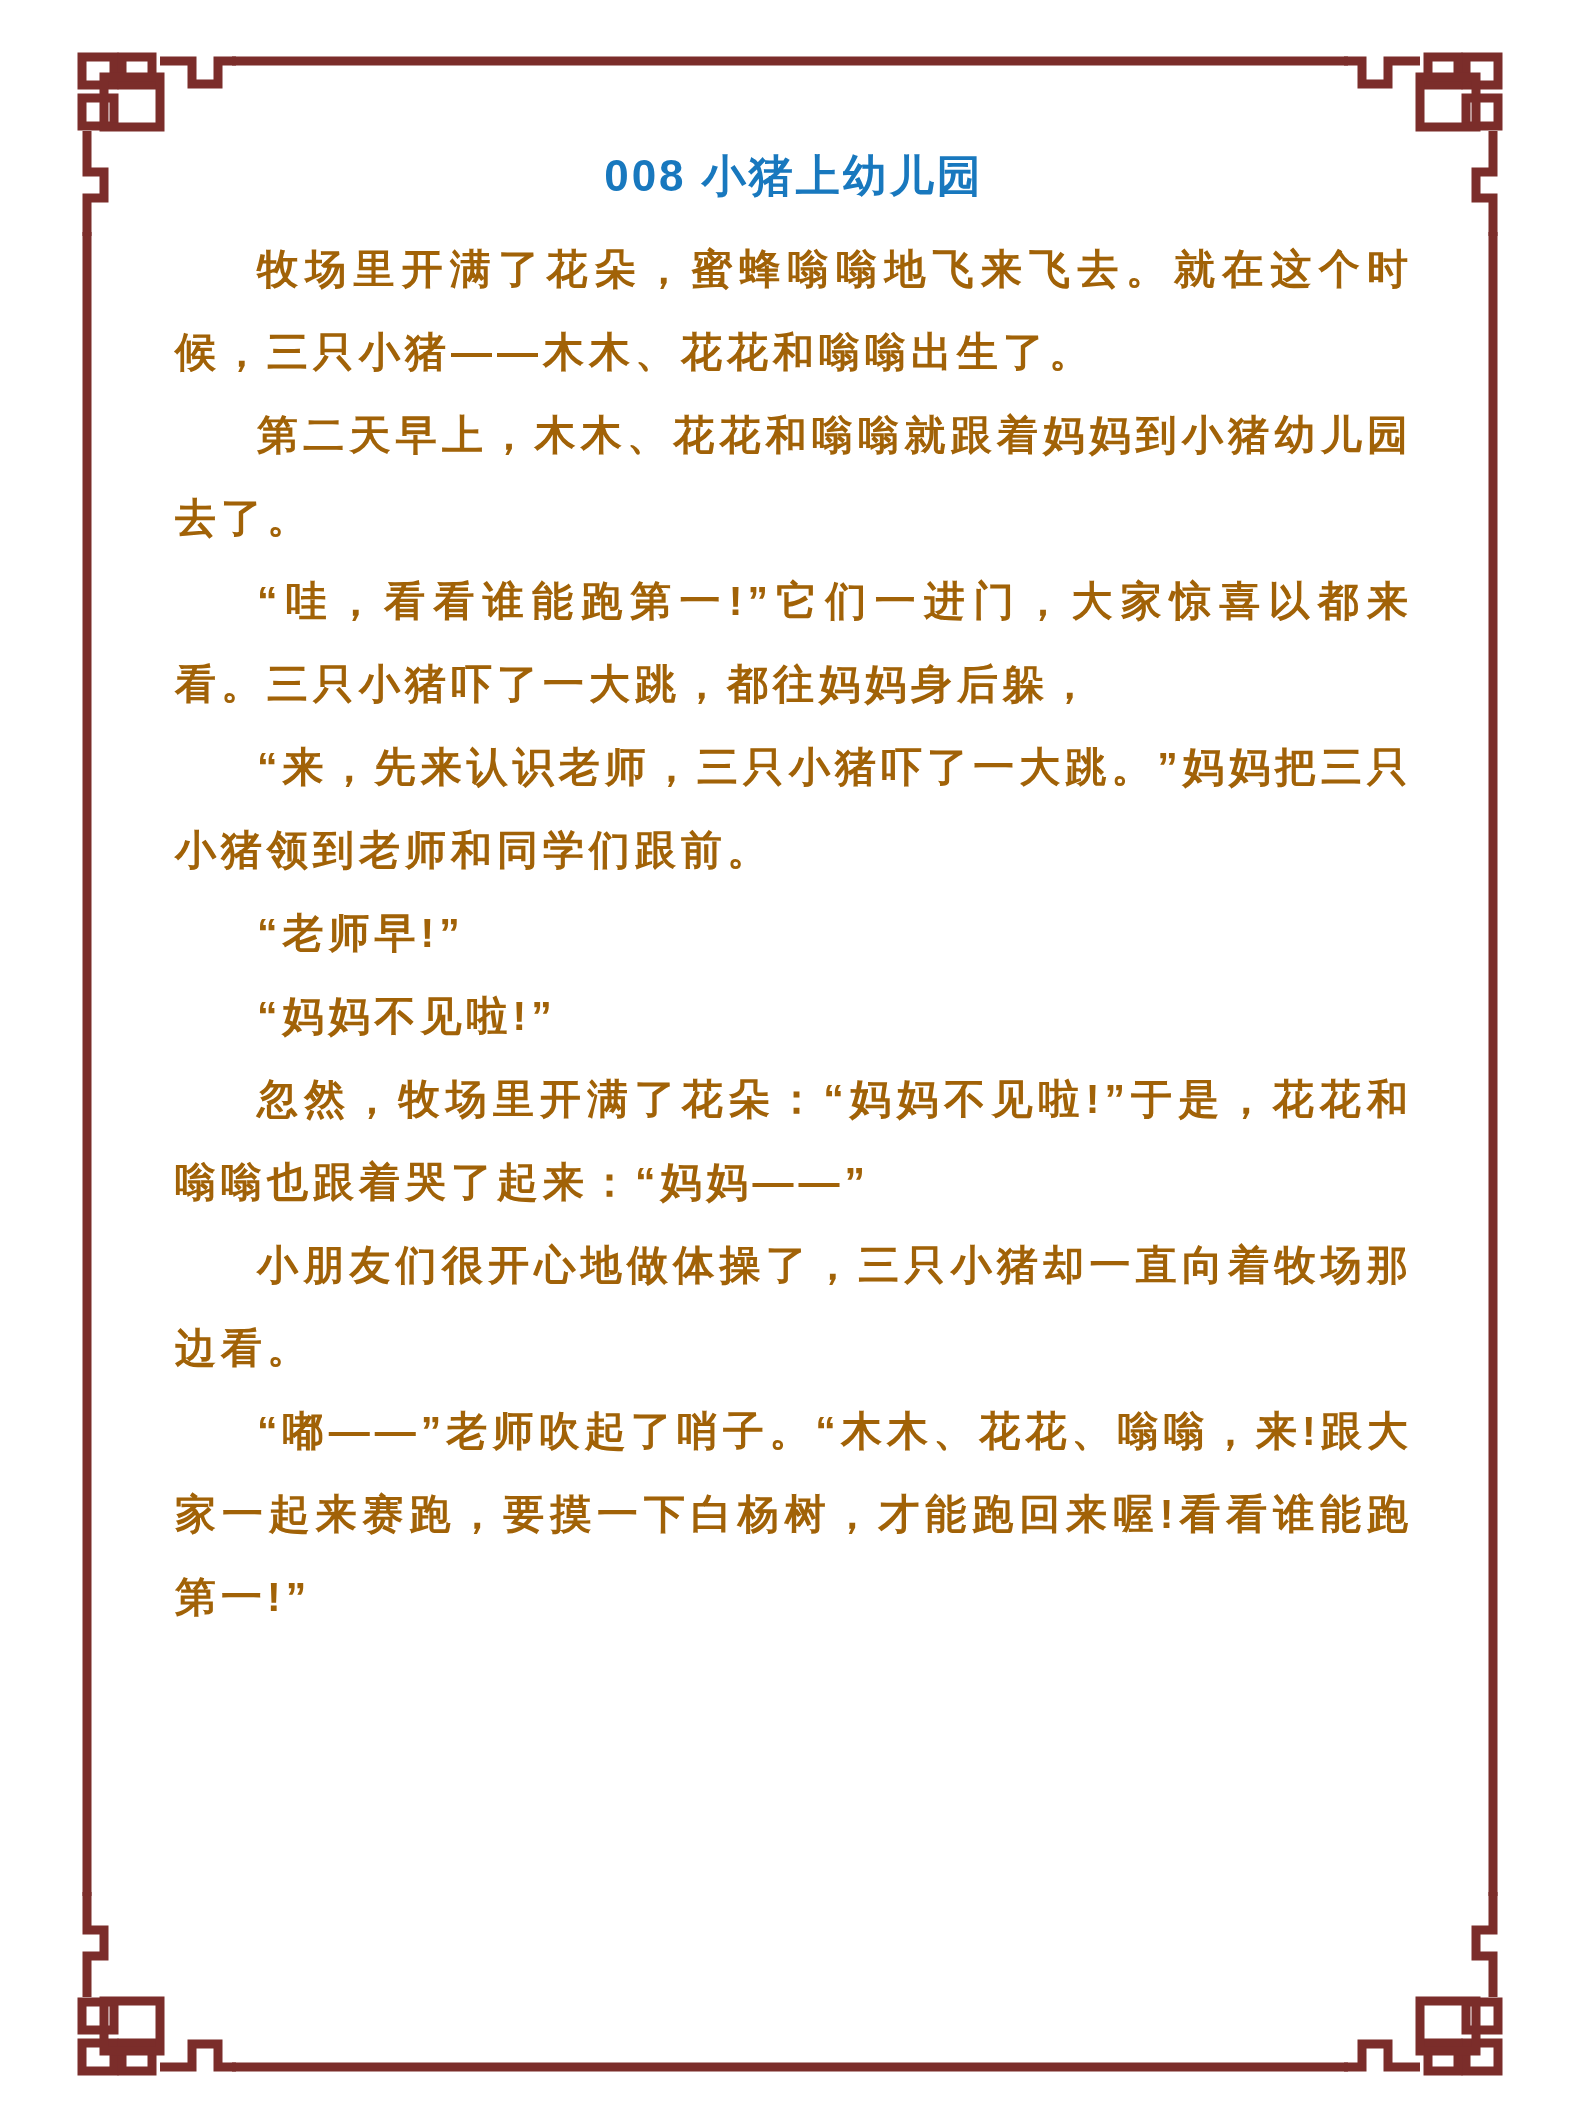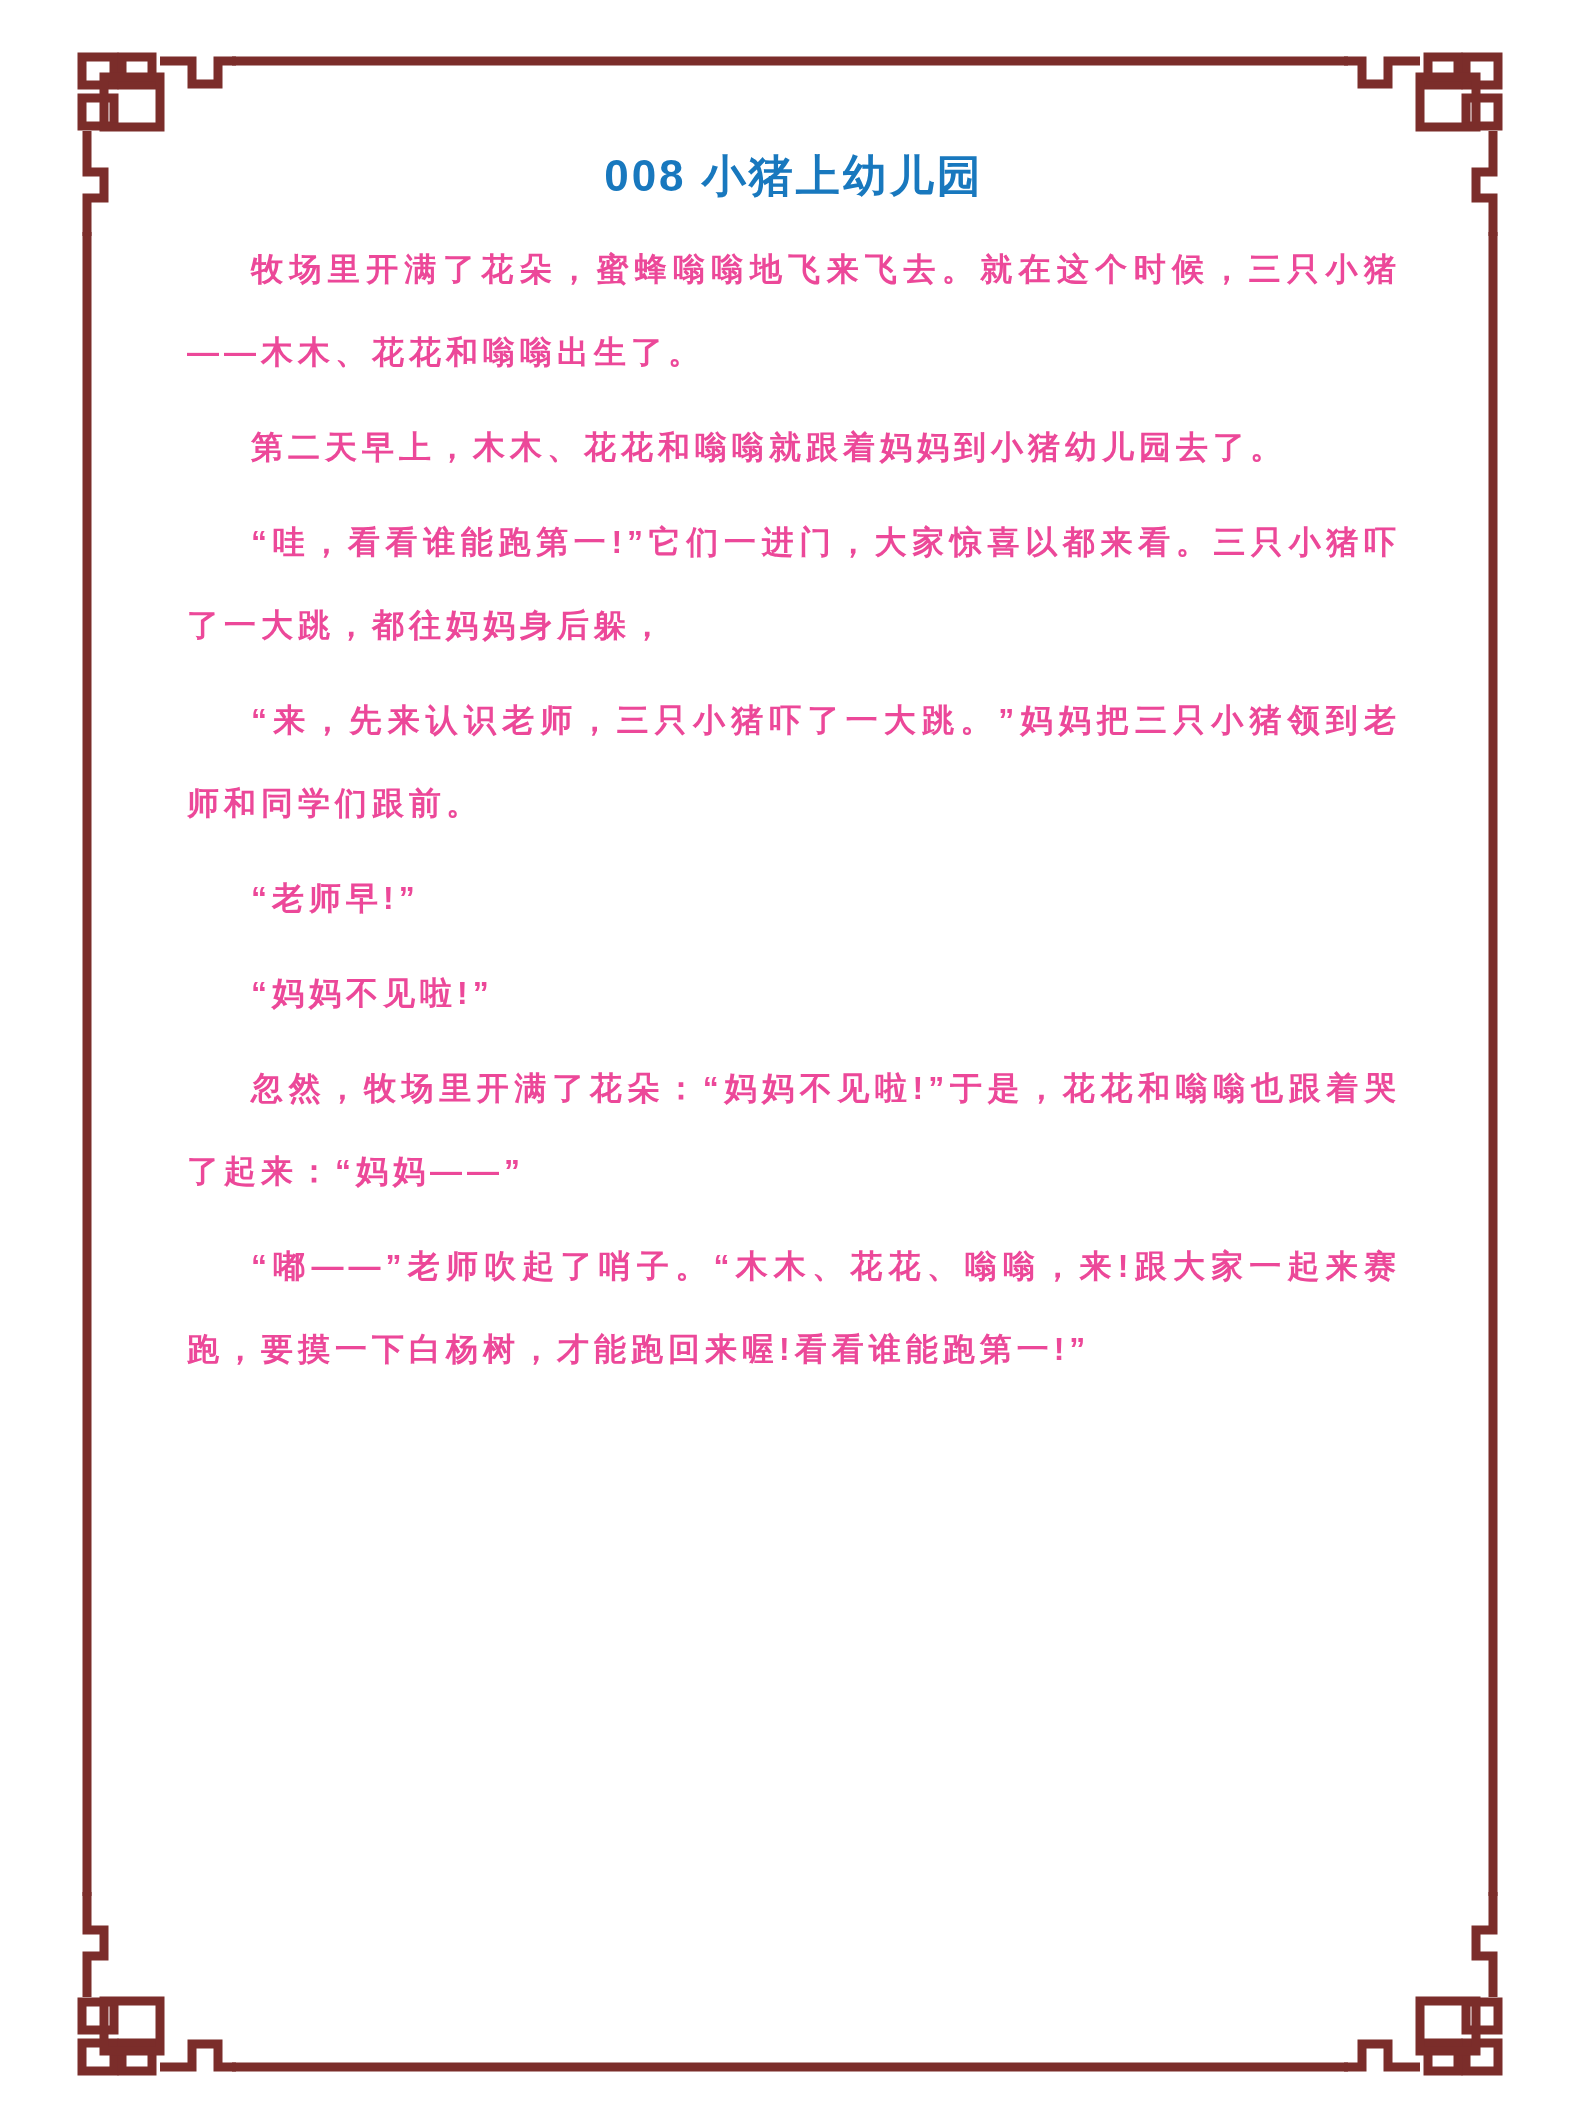--- a/index.html
+++ b/index.html
@@ -30,28 +30,28 @@
   .title{
     color:var(--title-color);
     font-size:44px;
     font-weight:700;
     text-align:center;
     letter-spacing:3px;
     margin:0 0 26px 0;
     line-height:52px;
   }
   .para{
-    color:#ec4899;
-    font-size:32px;
+    color:#a16207;
+    font-size:41px;
     font-weight:700;
     line-height:83px;
     letter-spacing:5px;
     text-indent:2em;
     text-align:justify;
-    margin:12px;
+    margin:0;
   }
 </style>
 </head>
 <body>
 
 <svg class="frame" viewBox="0 0 1580 2128" width="1580" height="2128" xmlns="http://www.w3.org/2000/svg">
   <defs>
     <g id="corner-knot">
       <rect x="82" y="57" width="32" height="28"></rect>
       <rect x="82" y="98" width="32" height="28"></rect>
@@ -74,15 +74,16 @@
 <div class="content">
   <h1 class="title">008 小猪上幼儿园</h1>
   <div>
       <p class="para">牧场里开满了花朵，蜜蜂嗡嗡地飞来飞去。就在这个时候，三只小猪——木木、花花和嗡嗡出生了。</p>
       <p class="para">第二天早上，木木、花花和嗡嗡就跟着妈妈到小猪幼儿园去了。</p>
       <p class="para">“哇，看看谁能跑第一!”它们一进门，大家惊喜以都来看。三只小猪吓了一大跳，都往妈妈身后躲，</p>
       <p class="para">“来，先来认识老师，三只小猪吓了一大跳。”妈妈把三只小猪领到老师和同学们跟前。</p>
       <p class="para">“老师早!”</p>
       <p class="para">“妈妈不见啦!”</p>
       <p class="para">忽然，牧场里开满了花朵：“妈妈不见啦!”于是，花花和嗡嗡也跟着哭了起来：“妈妈——”</p>
+      <p class="para">小朋友们很开心地做体操了，三只小猪却一直向着牧场那边看。</p>
       <p class="para">“嘟——”老师吹起了哨子。“木木、花花、嗡嗡，来!跟大家一起来赛跑，要摸一下白杨树，才能跑回来喔!看看谁能跑第一!”</p>
     </div>
 </div>
 
 </body></html>

